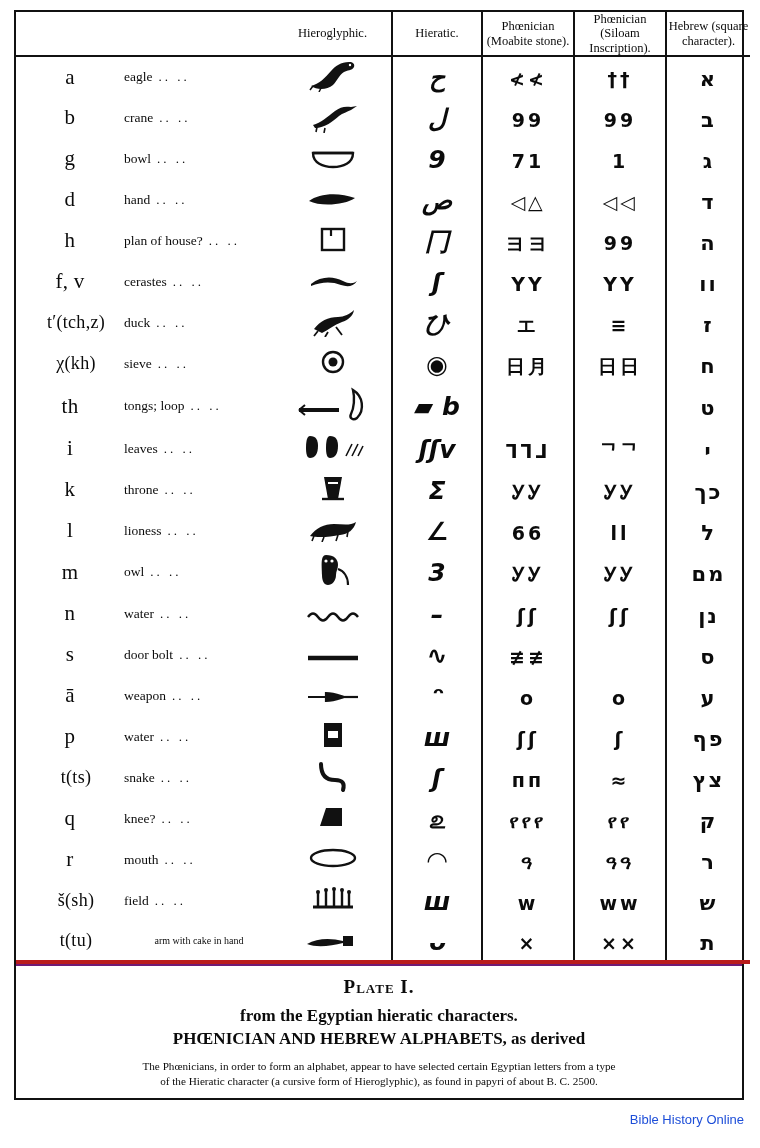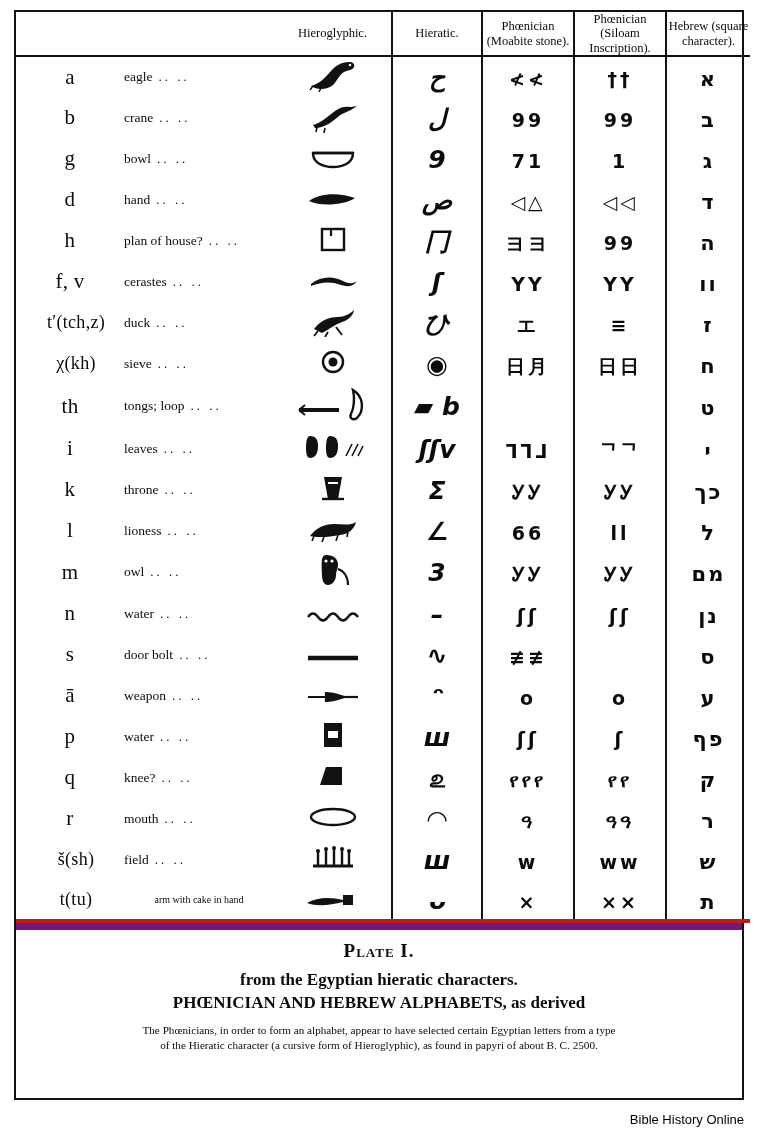--- a/index.html
+++ b/index.html
@@ -82,21 +82,21 @@
 
   
   .g{display:inline-block;line-height:1;}
   .hiero{font-size:25px;}
   .hier{font-size:25px;font-weight:bold;font-style:italic;font-family:"DejaVu Sans", sans-serif;}
   .semitic{font-size:19px;font-weight:bold;letter-spacing:3px;font-family:"DejaVu Sans", sans-serif;}
   .hebrew{font-size:21px;font-weight:bold;letter-spacing:2px;font-family:"DejaVu Sans", sans-serif;}
 
   
   .capwrap{
-    border-top:7px solid #701a75;
+    border-top:2px solid #701a75;
     text-align:center;
     padding:8px 14px 12px 14px;
   }
   .plate-title{
     font-size:19px;
     letter-spacing:1px;
     font-variant:small-caps;
     font-weight:bold;
     margin:2px 0 7px 0;
   }
@@ -110,21 +110,21 @@
     font-size:11.2px;
     font-weight:normal;
     line-height:1.3;
     padding:0 8px;
   }
   .credit{
     position:absolute;
     right:16px;
     top:1112px;
     font-size:13px;
-    color:#000000;
+    color:#1d4ed8;
     font-family:"Liberation Sans", sans-serif;
   }
   .tbody-wrap{border-bottom:4px solid #b91c1c;}
 </style>
 </head>
 <body>
 
 <div class="plate">
   <table class="main">
     <colgroup>
@@ -348,20 +348,31 @@
           <td class="glyphcell"><span class="g hiero"><svg width="26" height="30" viewBox="0 0 26 30">
                 <rect x="4" y="3" width="18" height="24" fill="#111"></rect>
                 <rect x="8" y="11" width="10" height="7" fill="#fff"></rect>
               </svg></span></td>
           <td class="glyphcell vline vline-r"><span class="g hier">ш</span></td>
           <td class="glyphcell"><span class="g semitic">ʃʃ</span></td>
           <td class="glyphcell vline vline-r"><span class="g semitic">ʃ</span></td>
           <td class="glyphcell"><span class="g hebrew">פף</span></td>
         </tr>
         <tr class="row">
+          <td class="letter small">t(ts)</td>
+          <td class="name"><span>snake</span><span class="dots">.. ..</span></td>
+          <td class="glyphcell"><span class="g hiero"><svg width="40" height="36" viewBox="0 0 40 36">
+                <path d="M8 6 C8 18 14 22 22 22 C30 22 32 26 30 32" fill="none" stroke="#111" stroke-width="4" stroke-linecap="round"></path>
+              </svg></span></td>
+          <td class="glyphcell vline vline-r"><span class="g hier">ʃ</span></td>
+          <td class="glyphcell"><span class="g semitic">ᴨᴨ</span></td>
+          <td class="glyphcell vline vline-r"><span class="g semitic">≈</span></td>
+          <td class="glyphcell"><span class="g hebrew">צץ</span></td>
+        </tr>
+        <tr class="row">
           <td class="letter">q</td>
           <td class="name"><span>knee?</span><span class="dots">.. ..</span></td>
           <td class="glyphcell"><span class="g hiero"><svg width="34" height="26" viewBox="0 0 34 26">
                 <path d="M10 4 L26 4 L26 22 L4 22 Z" fill="#111"></path>
               </svg></span></td>
           <td class="glyphcell vline vline-r"><span class="g hier">௨</span></td>
           <td class="glyphcell"><span class="g semitic">የየየ</span></td>
           <td class="glyphcell vline vline-r"><span class="g semitic">የየ</span></td>
           <td class="glyphcell"><span class="g hebrew">ק</span></td>
         </tr>

